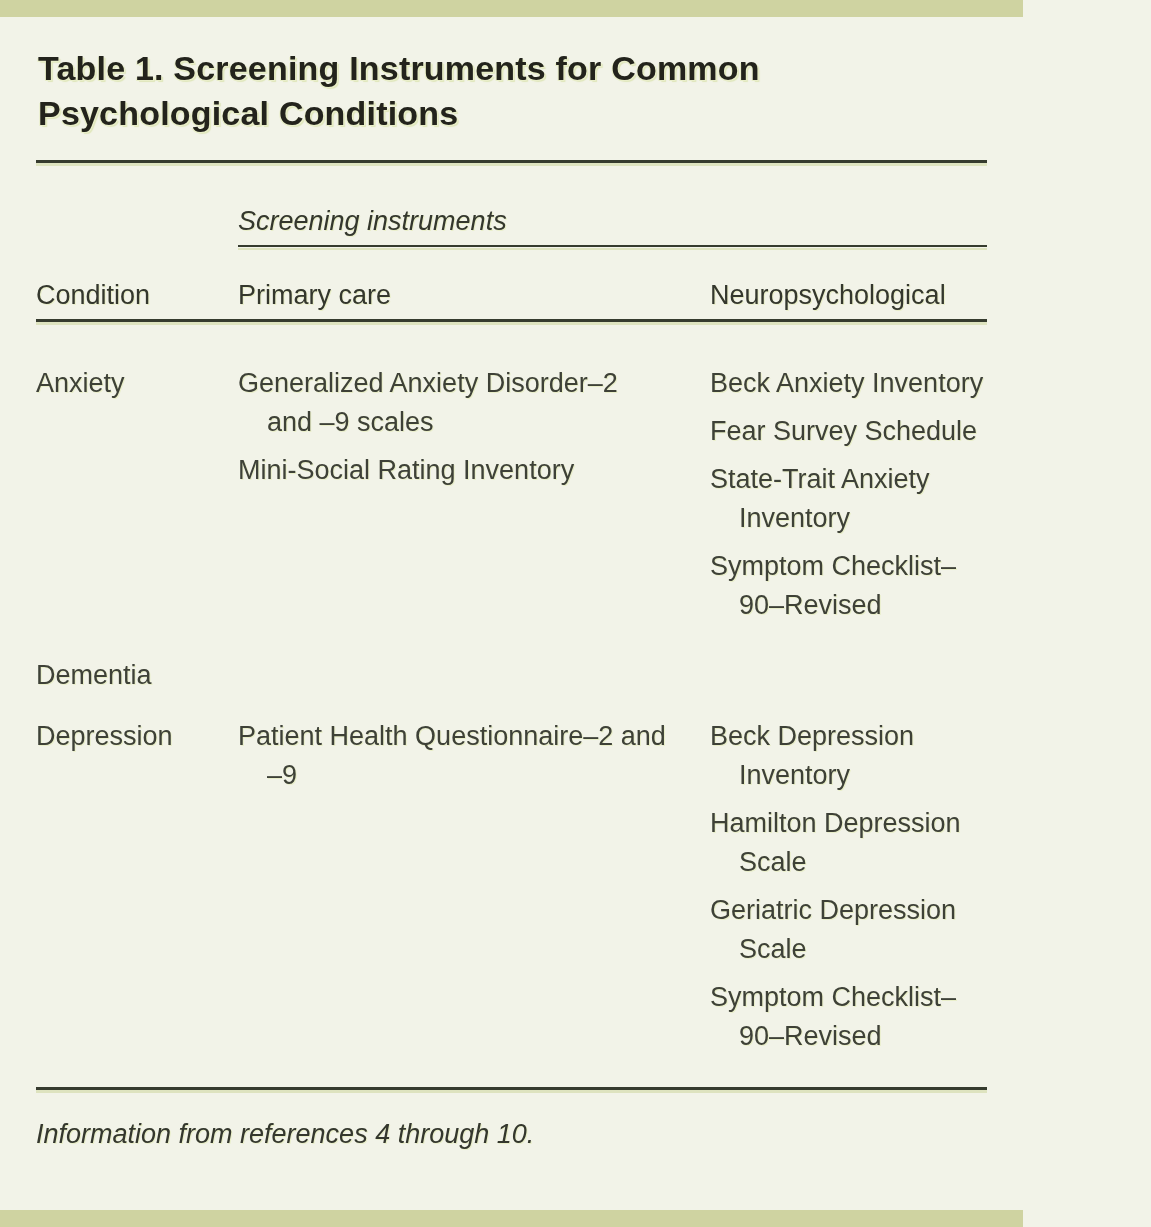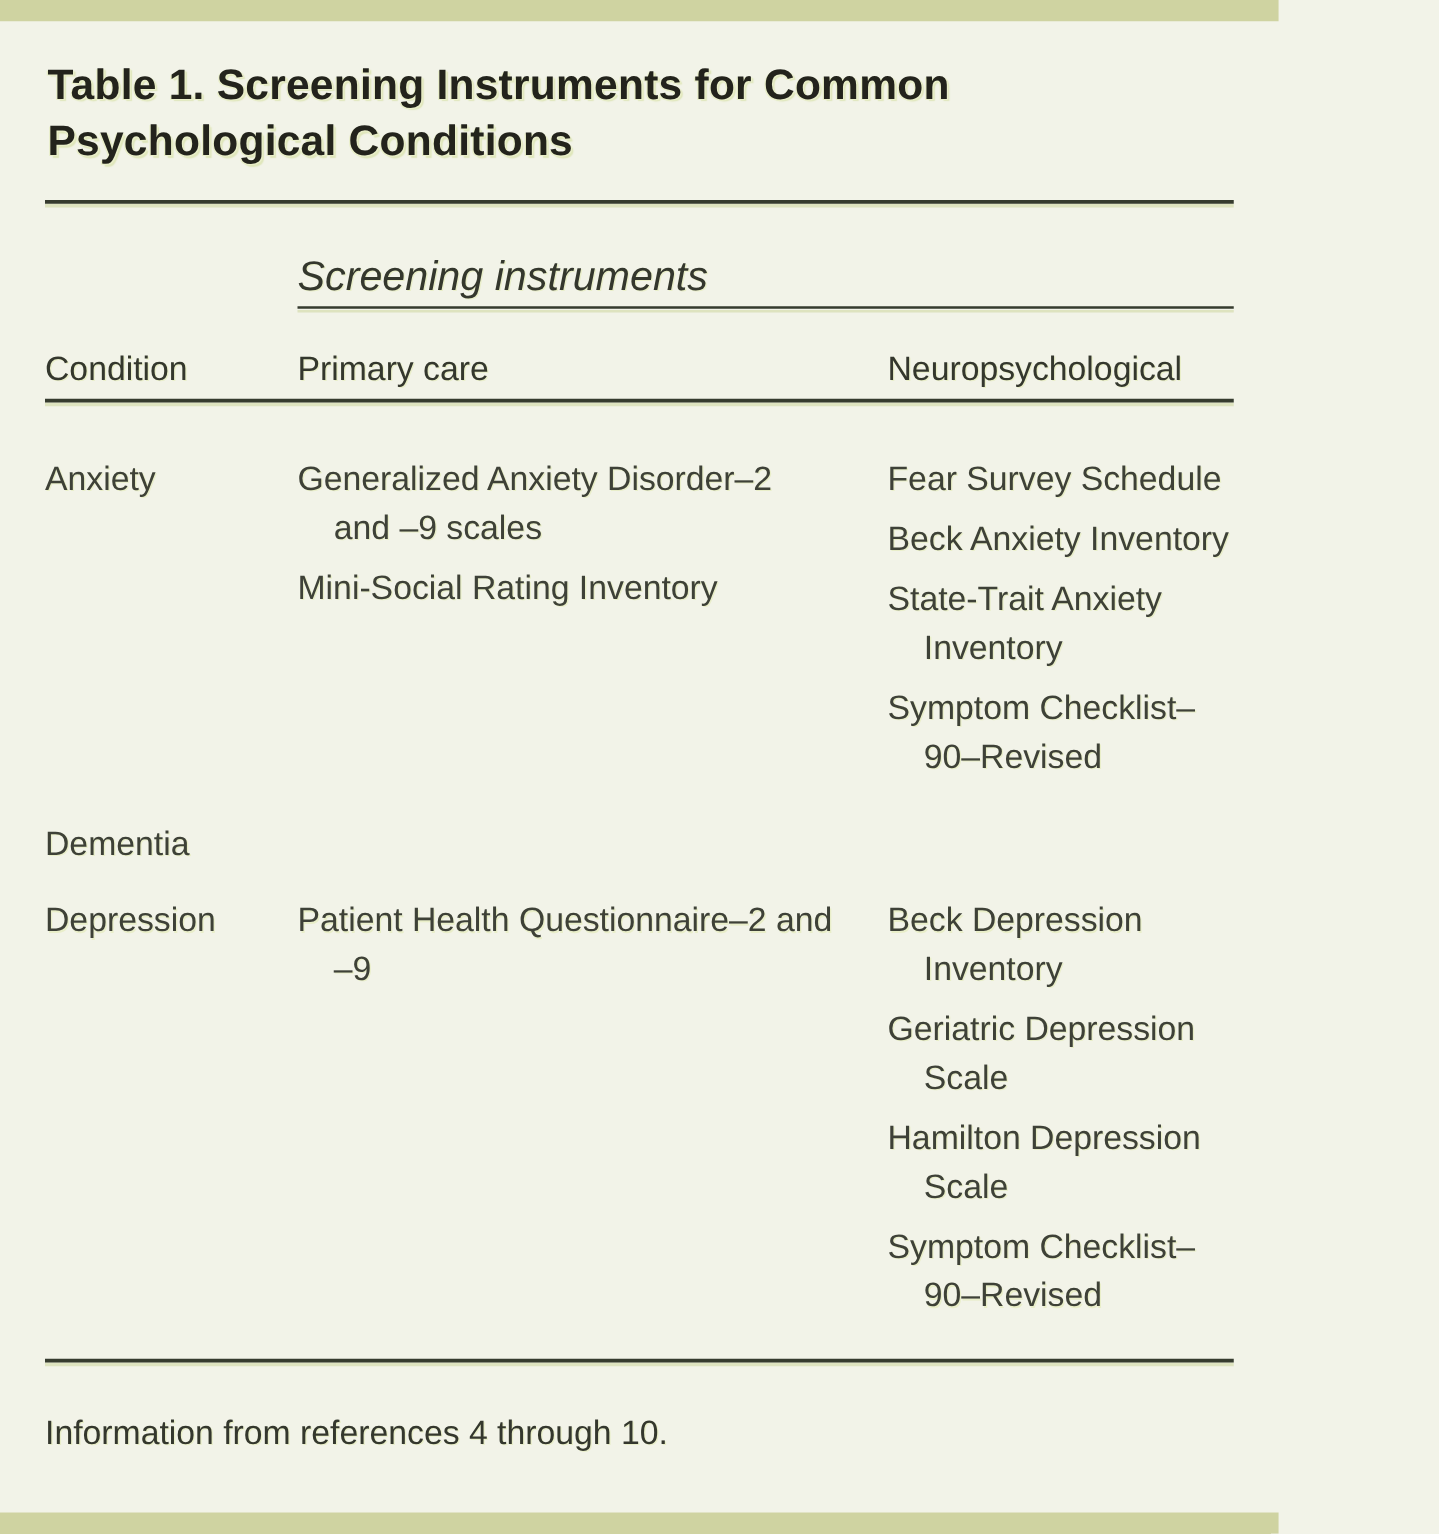--- a/index.html
+++ b/index.html
@@ -49,21 +49,21 @@
   .rule {
     height: 3px;
     background: var(--rule);
     box-shadow: 0 3px 0 var(--rule-glow);
     border: none;
     margin: 0;
   }
   .rule-under-title { margin-top: 24px; }
   .span-header {
     margin: 42px 0 0 202px;
-    font-size: 33px;
+    font-size: 27px;
     line-height: 32px;
     font-style: italic;
     color: var(--header-text);
     text-shadow: 1px 1px 0 var(--halo);
   }
   .span-rule {
     height: 2px;
     margin: 8px 0 0 202px;
   }
   .grid {
@@ -97,23 +97,24 @@
     font-size: 27px;
     line-height: 39px;
     color: var(--body-text);
     padding-left: 29px;
     text-indent: -29px;
     margin: 0 0 9px 0;
     text-shadow: 1px 1px 0 var(--halo);
   }
   .rule-above-footnote { margin-top: 0px; }
   .footnote {
-    margin-top: 40px;
+    margin-top: 28px;
     font-size: 27px;
     line-height: 32px;
+    font-style: italic;
     color: var(--header-text);
     text-shadow: 1px 1px 0 var(--halo);
   }
 </style>
 </head>
 <body>
 
 <div class="page">
   <div class="band top"></div>
 
@@ -137,42 +138,42 @@
 
       <div class="grid row">
         <div class="cond">Anxiety</div>
         <ul class="entries primary">
 
         <li class="entry">Generalized Anxiety Disorder–2 and –9 scales</li>
             <li class="entry">Mini-Social Rating Inventory</li>
           </ul>
         <ul class="entries neuro">
 
-        <li class="entry">Fear Survey Schedule</li>
-            <li class="entry">Beck Anxiety Inventory</li>
+        <li class="entry">Beck Anxiety Inventory</li>
+            <li class="entry">Fear Survey Schedule</li>
             <li class="entry">State-Trait Anxiety Inventory</li>
             <li class="entry">Symptom Checklist–90–Revised</li>
           </ul>
       </div>
 
       <div class="grid row">
         <div class="cond">Dementia</div>
       </div>
 
       <div class="grid row">
         <div class="cond">Depression</div>
         <ul class="entries primary">
 
         <li class="entry">Patient Health Questionnaire–2 and –9</li>
           </ul>
         <ul class="entries neuro">
 
         <li class="entry">Beck Depression Inventory</li>
+            <li class="entry">Hamilton Depression Scale</li>
             <li class="entry">Geriatric Depression Scale</li>
-            <li class="entry">Hamilton Depression Scale</li>
             <li class="entry">Symptom Checklist–90–Revised</li>
           </ul>
       </div>
 
     </div>
 
     <div class="rule rule-above-footnote"></div>
 
     <div class="footnote">Information from references 4 through 10.</div>
   </div>

